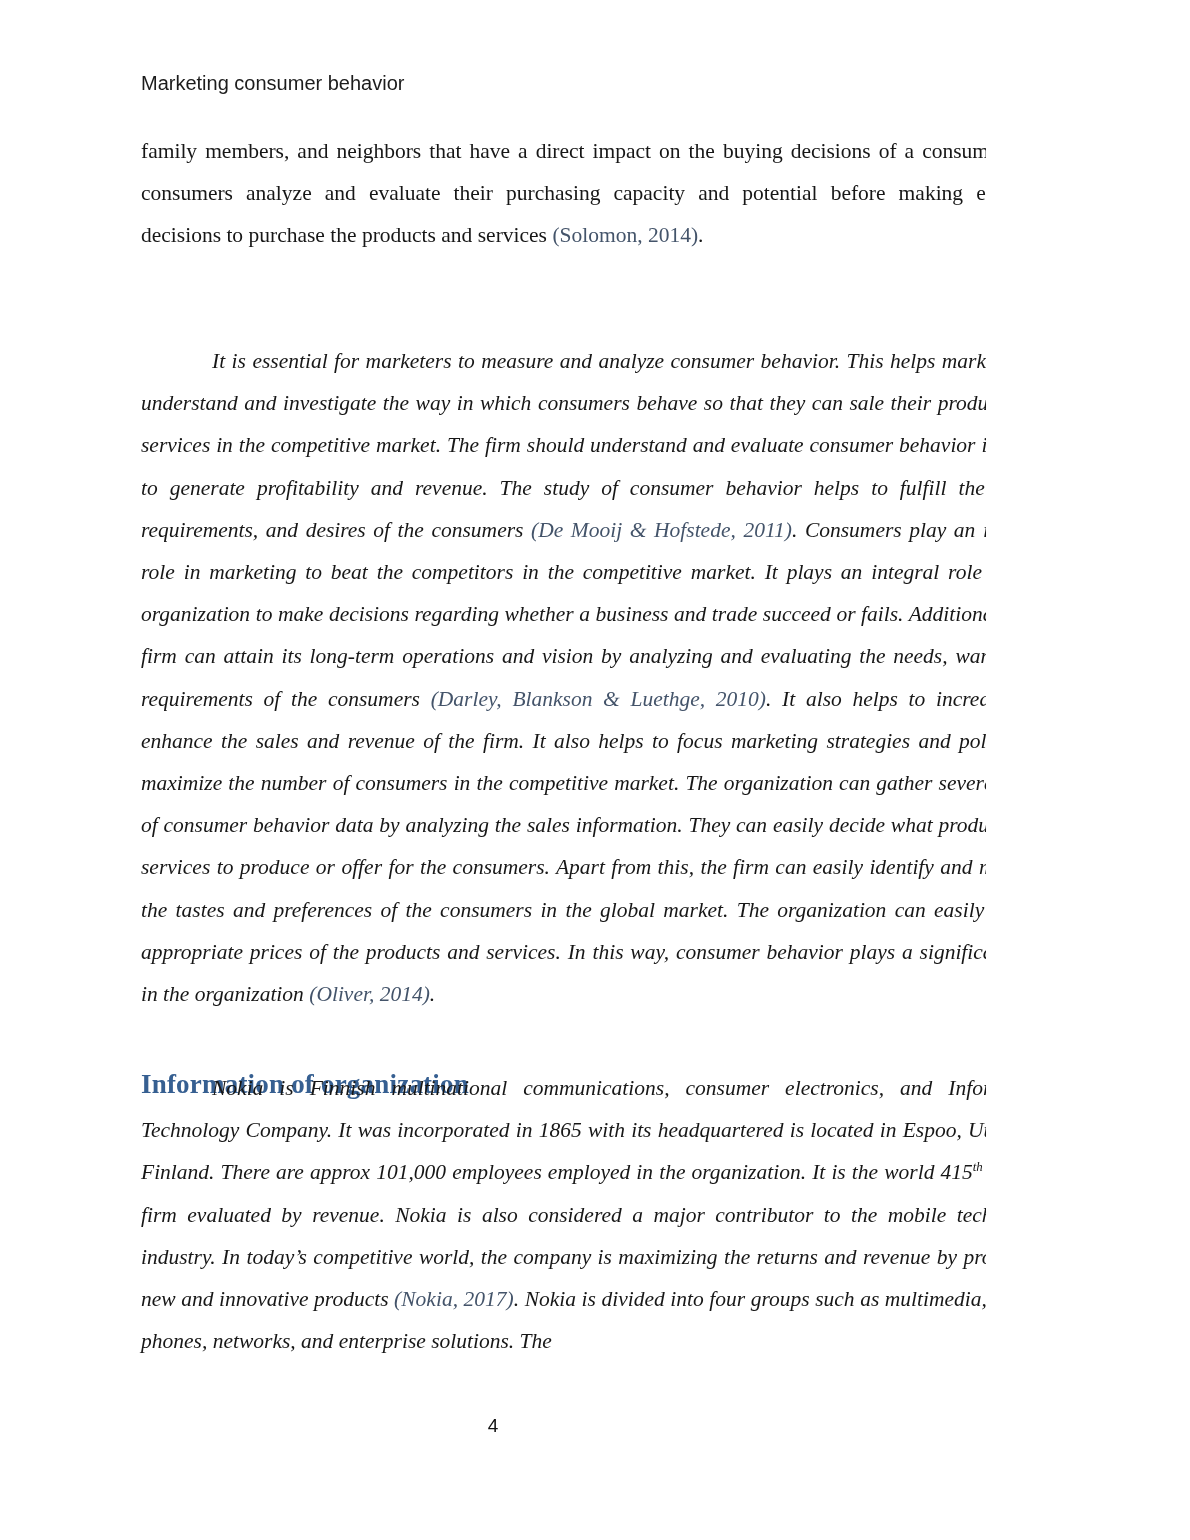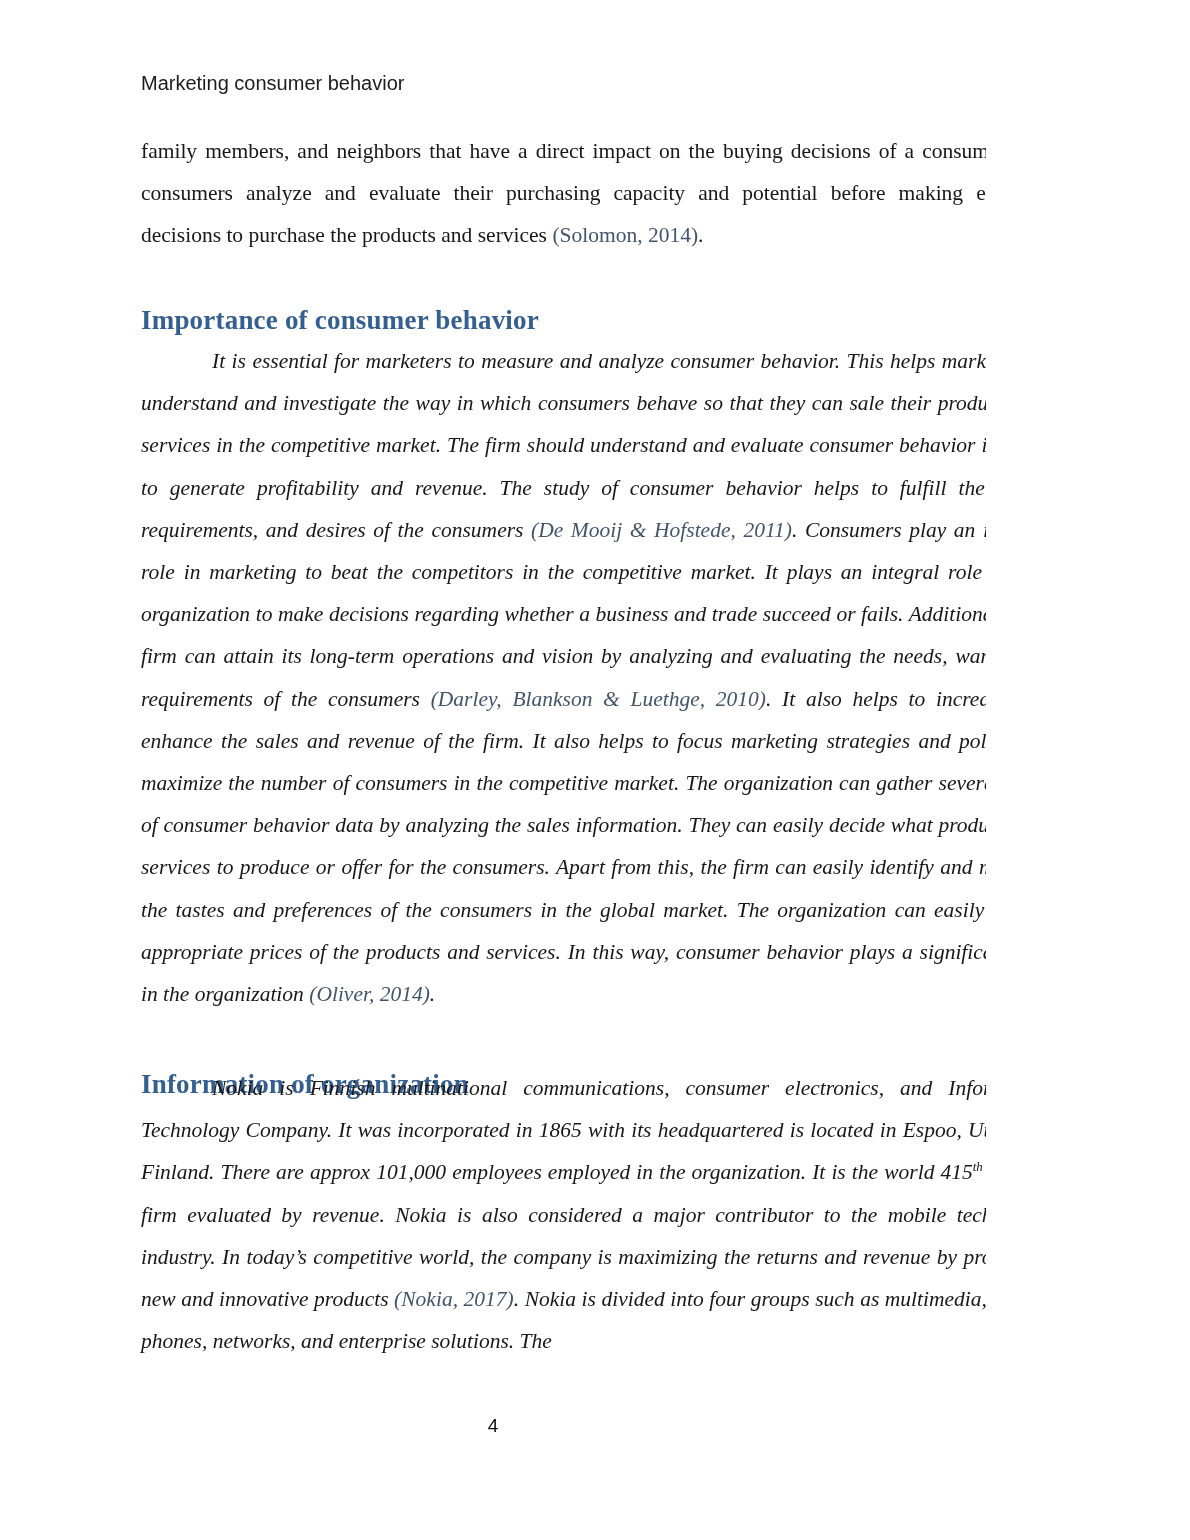--- a/index.html
+++ b/index.html
@@ -81,20 +81,19 @@
 </style>
 </head>
 <body>
 
 <div class="page" data-name="document-page">
   <div class="running-header" data-name="running-header">Marketing consumer behavior</div>
 
   <div class="content" data-name="document-body">
 
   <p class="body-para" data-name="continued-paragraph"><span data-name="text-run">family members, and neighbors that have a direct impact on the buying decisions of a consumer. The consumers analyze and evaluate their purchasing capacity and potential before making effective decisions to purchase the products and services </span><span class="citation" data-name="citation">(Solomon, 2014)</span><span data-name="text-run">.</span></p>
-      <h2 class="section-heading" data-name="heading-importance">Importance of consumer behavior</h2>
       <p class="body-para indent" data-name="importance-paragraph"><span data-name="text-run">It is essential for marketers to measure and analyze consumer behavior. This helps marketers to understand and investigate the way in which consumers behave so that they can sale their products and services in the competitive market. The firm should understand and evaluate consumer behavior in order to generate profitability and revenue. The study of consumer behavior helps to fulfill the needs, requirements, and desires of the consumers </span><span class="citation" data-name="citation">(De Mooij &amp; Hofstede, 2011)</span><span data-name="text-run">. Consumers play an integral role in marketing to beat the competitors in the competitive market. It plays an integral role for the organization to make decisions regarding whether a business and trade succeed or fails. Additionally, the firm can attain its long-term operations and vision by analyzing and evaluating the needs, wants, and requirements of the consumers </span><span class="citation" data-name="citation">(Darley, Blankson &amp; Luethge, 2010)</span><span data-name="text-run">. It also helps to increase and enhance the sales and revenue of the firm. It also helps to focus marketing strategies and policies to maximize the number of consumers in the competitive market. The organization can gather several types of consumer behavior data by analyzing the sales information. They can easily decide what products and services to produce or offer for the consumers. Apart from this, the firm can easily identify and measure the tastes and preferences of the consumers in the global market. The organization can easily set the appropriate prices of the products and services. In this way, consumer behavior plays a significant role in the organization </span><span class="citation" data-name="citation">(Oliver, 2014)</span><span data-name="text-run">.</span></p>
       <h2 class="section-heading" data-name="heading-description">Information of organization</h2>
       <p class="body-para indent" data-name="description-paragraph"><span data-name="text-run">Nokia is Finnish multinational communications, consumer electronics, and Information Technology Company. It was incorporated in 1865 with its headquartered is located in Espoo, Uusimaa, Finland. There are approx 101,000 employees employed in the organization. It is the world 415</span><sup class="superscript" data-name="superscript">th</sup><span data-name="text-run"> biggest firm evaluated by revenue. Nokia is also considered a major contributor to the mobile technology industry. In today’s competitive world, the company is maximizing the returns and revenue by producing new and innovative products </span><span class="citation" data-name="citation">(Nokia, 2017)</span><span data-name="text-run">. Nokia is divided into four groups such as multimedia, mobile phones, networks, and enterprise solutions. The</span></p>
     </div>
 
   <div class="page-number" data-name="page-number">4</div>
 </div>
 
 </body></html>

